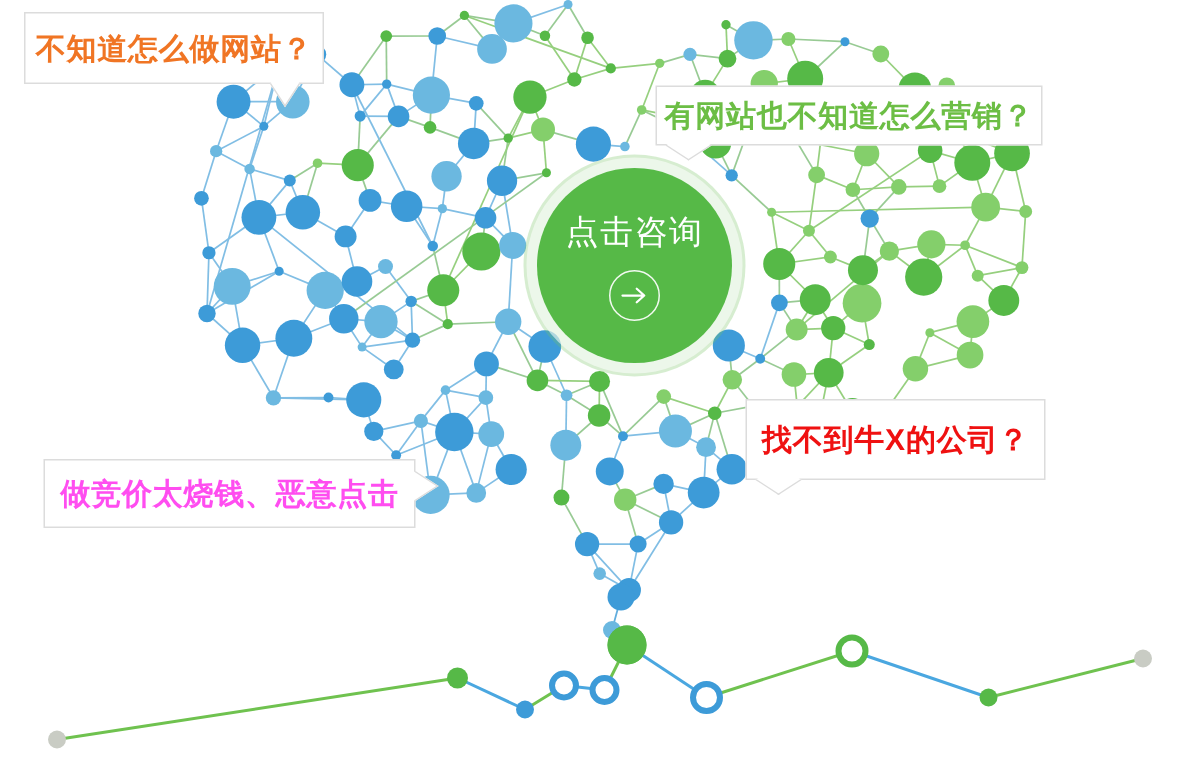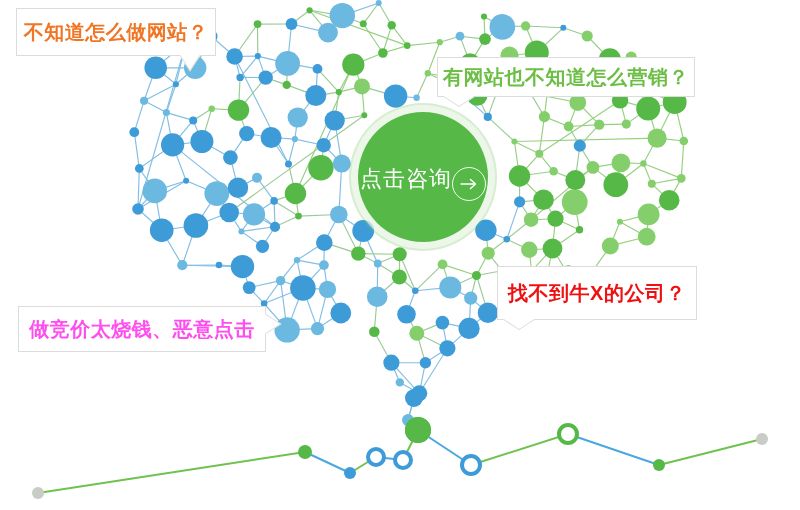--- a/index.html
+++ b/index.html
@@ -13,21 +13,21 @@
 
   
   #brain{ position:absolute; left:0; top:0; width:800px; height:510px; }
 
   
   .cta{
     position:absolute; left:358px; top:112px;
     width:130px; height:130px; border-radius:50%;
     background:#56b947;
     box-shadow:0 0 0 7px rgba(255,255,255,.55), 0 0 0 9px rgba(120,196,100,.30);
-    display:flex; flex-direction:row; align-items:center; justify-content:center;
+    display:flex; flex-direction:column; align-items:center; justify-content:center;
     cursor:pointer; z-index:40;
   }
   .cta-label{
     color:#ffffff; font-size:22px; letter-spacing:1px;
     font-weight:400; line-height:1; margin-top:4px;
   }
   .cta-arrow{
     margin-top:14px; width:34px; height:34px; border-radius:50%;
     border:1.6px solid rgba(255,255,255,.92);
     display:flex; align-items:center; justify-content:center;
@@ -52,21 +52,21 @@
   .tail.br{ right:16px; bottom:-10px; transform:rotate(45deg) skew(12deg,12deg); }
   .tail.bl{ left:12px; bottom:-10px; transform:rotate(45deg) skew(-12deg,-12deg); }
   .tail.rt{ right:-10px; top:8px;  transform:rotate(-45deg) skew(12deg,12deg); }
 
   #c1{ left:16px;  top:8px;   width:200px; height:48px; }
   #c1 .txt{ color:#f07524; }
   #c2{ left:437px; top:12px;  width:258px; height:40px;margin-top:45px; }
   #c2 .txt{ color:#6cbe45; }
   #c3{ left:497px; top:266px; width:200px; height:54px; }
   #c3 .txt{ color:#ef1111; }
-  #c4{ left:18px;  top:306px; width:248px; height:46px; }
+  #c4{ left:29px;  top:306px; width:248px; height:46px; }
   #c4 .txt{ color:#ff4df0; }
 </style>
 </head>
 <body>
 
 <div id="stage">
 
   <svg id="brain" viewBox="0 0 800 510" xmlns="http://www.w3.org/2000/svg" aria-hidden="true">
       <g opacity="0.8">
         <line x1="257.5" y1="24.1" x2="257.8" y2="56.1" stroke="#7fbe7a" stroke-width="1.15"></line>

